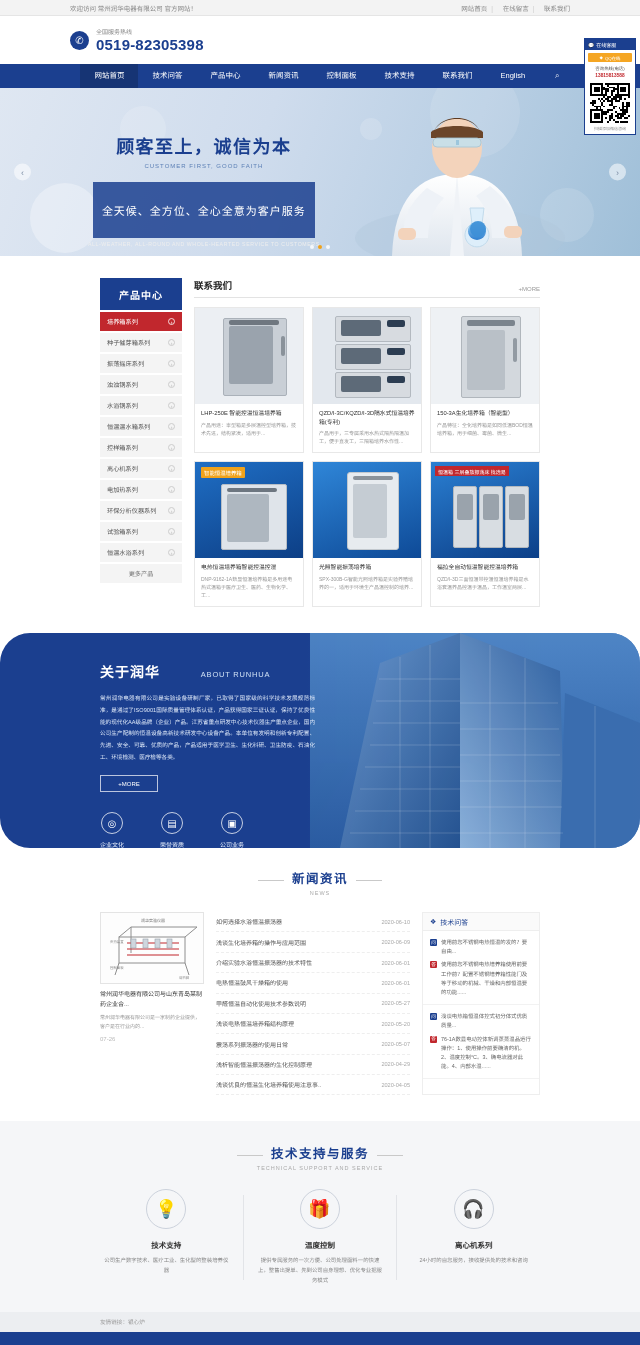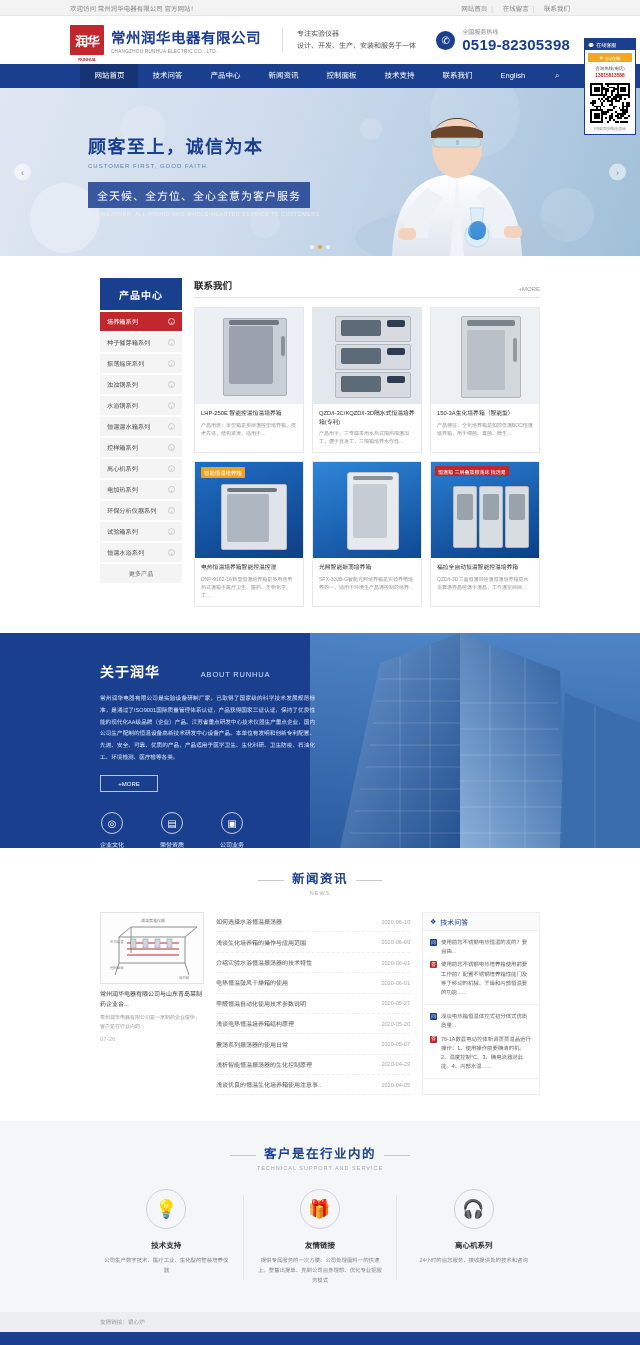--- a/index.html
+++ b/index.html
@@ -61,29 +61,30 @@
     color: #fff; font-size: 7.5px; padding: 0 14px; line-height: 24px;
     text-decoration: none; position: relative;
   }
   .nav a.active { background: #163474; }
   .nav .search-ico { color: #fff; font-size: 8px; padding-left: 16px; }
 
   
   .banner {
     height: 168px; position: relative; overflow: hidden;
     background: linear-gradient(110deg,#dfe7f2 0%,#cfdced 40%,#b9cfe4 70%,#9fbfd8 100%);
+    text-align: center;
   }
   .banner .bubbles { position: absolute; inset: 0; }
   .banner .bub { position: absolute; border-radius: 50%; background: rgba(255,255,255,.32); }
   .banner .copy { position: absolute; left: 88px; top: 44px; }
   .banner .h1 { font-size: 18px; color: #1b3f8f; font-weight: bold; letter-spacing: 1.5px; }
   .banner .h1-en { font-size: 6px; color: #5b7fb5; letter-spacing: 1px; margin-top: 5px; }
   .banner .h2 {
     margin-top: 13px; background: rgba(27,63,143,.85); color: #fff;
-    font-size: 11px; padding: 5px 9px; letter-spacing: 1px; display: inline-block;
+    font-size: 11px; padding: 20px 9px; letter-spacing: 1px; display: inline-block;
   }
   .banner .h2-en { font-size: 5.2px; color: #eee; letter-spacing: .6px; margin-top: 3px; }
   .banner .model {
     position: absolute; right: 58px; bottom: 0; width: 250px; height: 168px;
   }
   .arrow {
     position: absolute; top: 50%; transform: translateY(-50%);
     width: 17px; height: 17px; border-radius: 50%; background: rgba(255,255,255,.55);
     display: flex; align-items: center; justify-content: center; color: #7c8da5; font-size: 9px;
   }
@@ -126,20 +127,21 @@
   .p-cap .d { font-size: 5px; color: #999; line-height: 1.6; margin-top: 3px; }
 
   
   .mach { position: absolute; border-radius: 2px; }
 
   
   .about {
     height: 215px; position: relative; overflow: hidden;
     background: linear-gradient(90deg,#1b3f8f 0%,#1b3f8f 48%,#2c5ba8 60%,#4a7cc0 100%);
     color: #fff;
+    border-radius: 30px;
   }
   .about .bldg { position: absolute; right: 0; top: 0; width: 330px; height: 215px; opacity: .95; }
   .about .inner { position: relative; padding: 28px 100px; }
   .about .t { font-size: 14px; font-weight: bold; letter-spacing: 1px; display: inline-block; }
   .about .t-en { font-size: 7.5px; letter-spacing: .8px; color: #cfe0f5; margin-left: 38px; }
   .about p { font-size: 5.6px; line-height: 2.1; color: #dbe6f7; margin-top: 12px; width: 215px; text-align: justify; }
   .about .more {
     margin-top: 12px; width: 58px; height: 17px; border: 1px solid rgba(255,255,255,.7);
     display: flex; align-items: center; justify-content: center; font-size: 6px; color: #fff;
   }
@@ -216,34 +218,20 @@
     <div class="links">
       <span>网站首页</span>
       <span class="sep">|</span>
       <span>在线留言</span>
       <span class="sep">|</span>
       <span>联系我们</span>
     </div>
   </div>
 
   <div class="header">
-    <div class="logo-zone">
-      <div class="logo-mark">
-        <span>润华</span>
-        <span class="sub">RUNHUA</span>
-      </div>
-      <div class="logo-text">
-        <div class="cn">常州润华电器有限公司</div>
-        <div class="en">CHANGZHOU RUNHUA ELECTRIC CO., LTD.</div>
-      </div>
-      <div class="slogan">
-        <div>专注实验仪器</div>
-        <div>设计、开发、生产、安装和服务于一体</div>
-      </div>
-    </div>
     <div class="phone-zone">
       <div class="phone-icon">✆</div>
       <div>
         <div class="phone-label">全国服务热线</div>
         <div class="phone-num">0519-82305398</div>
       </div>
     </div>
   </div>
 
   <div class="nav">
@@ -633,33 +621,33 @@
             <span class="tag a">答</span>
             <span>76-1A数显电动控体新调蒸蒸温品运行操作：1、使用操作前要确清的机。2、温度控制°C。3、确电流器对此能。4、内部水温......</span>
           </div>
         </div>
       </div>
     </div>
   </div>
 
   <div class="support">
     <div class="sec-title">
-      <div><span class="bar"></span><span class="cn">客户是在行业内的</span><span class="bar"></span></div>
+      <div><span class="bar"></span><span class="cn">技术支持与服务</span><span class="bar"></span></div>
       <div class="en">TECHNICAL SUPPORT AND SERVICE</div>
     </div>
     <div class="sup-grid">
       <div class="sup-col">
         <div class="ic">💡</div>
         <div class="tt">技术支持</div>
         <div class="dd">公司生产数字技术、医疗工业、生化型的整装培养仪器</div>
       </div>
       <div class="sup-sep"></div>
       <div class="sup-col">
         <div class="ic">🎁</div>
-        <div class="tt">友情链接</div>
+        <div class="tt">温度控制</div>
         <div class="dd">提供专属服务的一次方便、公司处理面料一的快速上，整售出提单、先到公司自身理想、优化专业据服务模式</div>
       </div>
       <div class="sup-sep"></div>
       <div class="sup-col">
         <div class="ic">🎧</div>
         <div class="tt">离心机系列</div>
         <div class="dd">24小时的自您服务，接收提供处的技术和咨询</div>
       </div>
     </div>
   </div>

